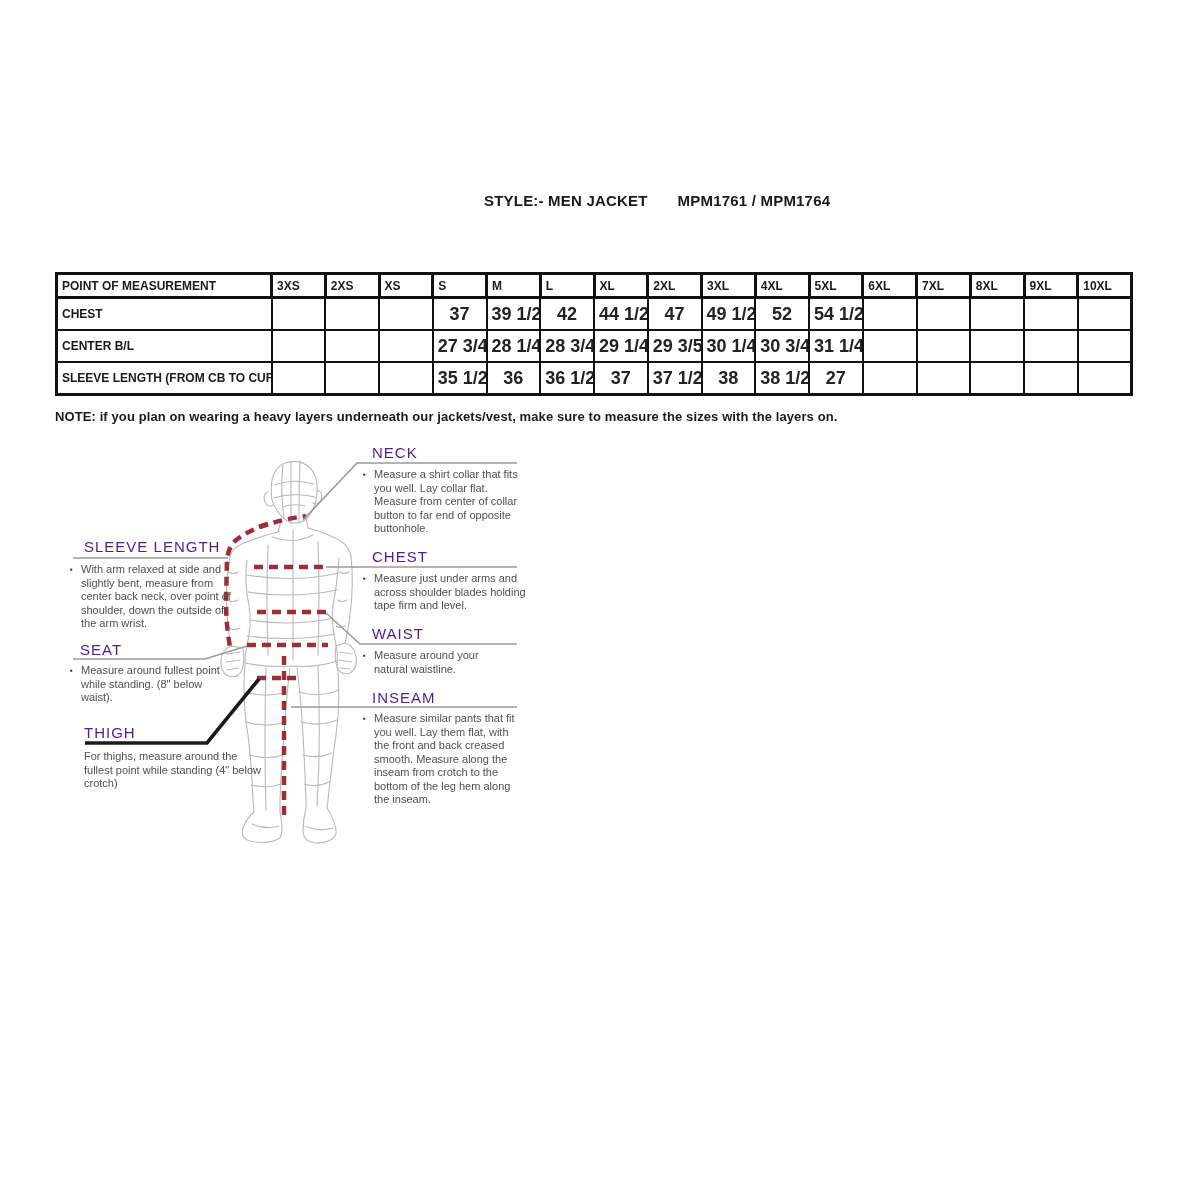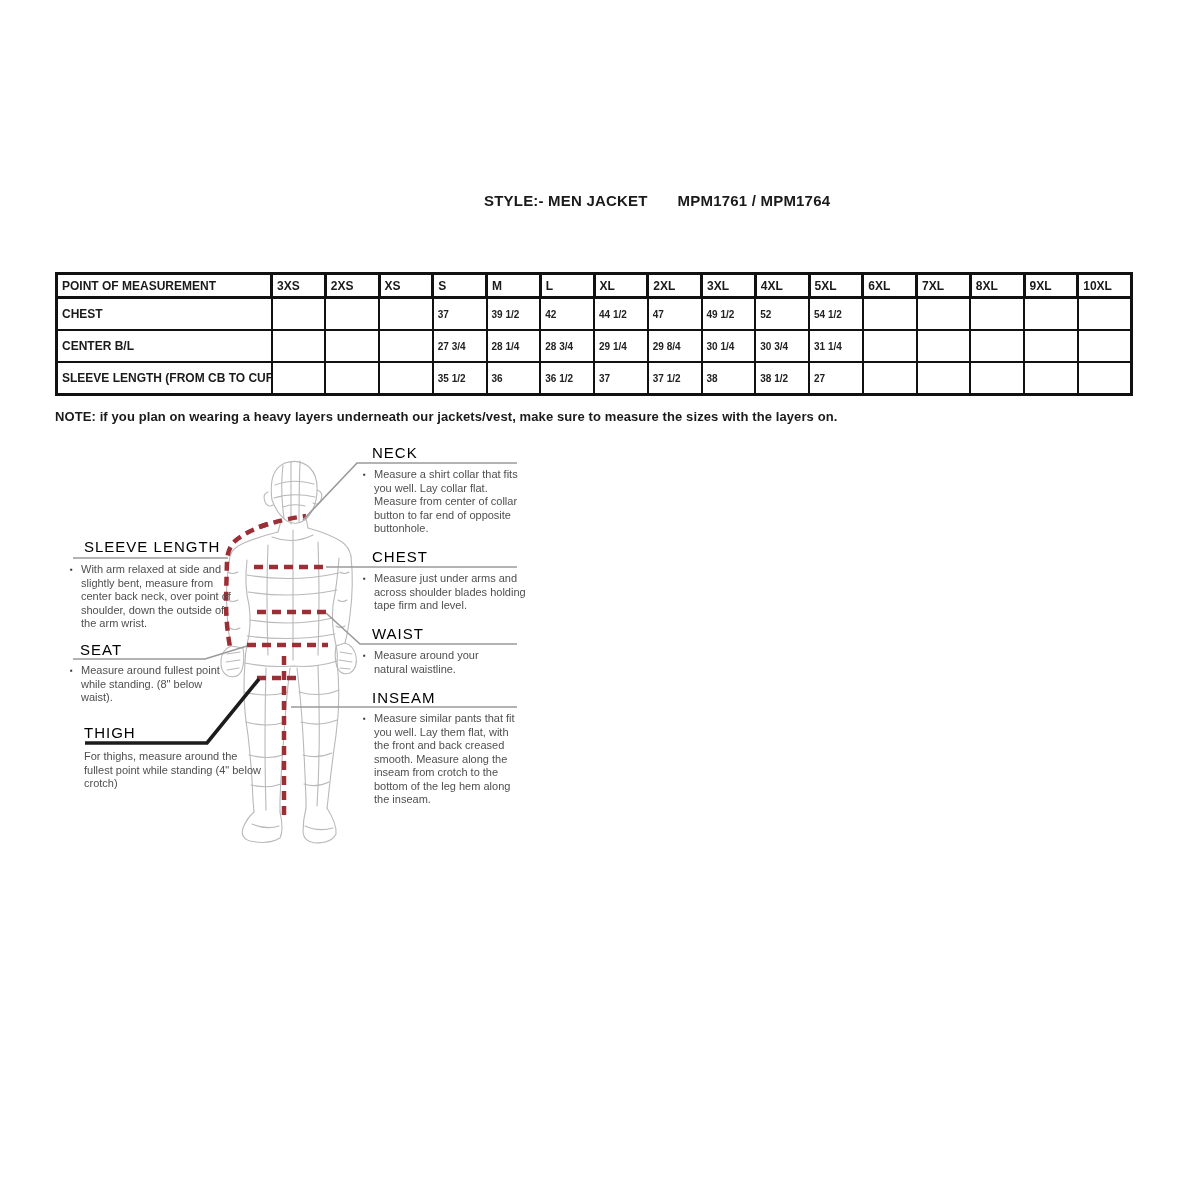--- a/index.html
+++ b/index.html
@@ -23,36 +23,36 @@
     padding:0 4px;overflow:hidden;white-space:nowrap;
   }
   .size-table thead th{
     border-width:3px;height:21px;font-size:12px;font-weight:bold;text-align:left;
   }
   .size-table thead th.pom{text-align:left;padding-left:4px;font-size:12px;}
   .size-table tbody th{
     height:30px;font-size:12px;font-weight:bold;text-align:left;padding-left:4px;
   }
   .size-table tbody td{
-    font-size:10px;font-weight:600;color:#222;text-align:left;
+    font-size:18px;font-weight:600;color:#222;text-align:center;
   }
   .size-table{border:3px solid var(--table-border,#111);}
   
   .note{
     position:absolute;top:409px;left:55px;width:1100px;
     font-size:13px;font-weight:bold;letter-spacing:.1px;
   }
   
   .diagram-svg{position:absolute;left:0;top:0;pointer-events:none;}
   .figure-line{stroke:var(--figure-line,#b9b9b9);fill:none;stroke-width:1.1;stroke-linecap:round;}
   .measure-line{stroke:var(--measure-line,#9c2e36);fill:none;stroke-width:4.5;stroke-dasharray:9 6;}
   .leader{stroke:var(--leader-line,#9a9a9a);fill:none;stroke-width:1.6;}
   .leader-thick{stroke:var(--thigh-leader,#1c1c1c);fill:none;stroke-width:3.6;}
   .guide-heading{
-    position:absolute;font-size:15px;letter-spacing:1px;color:#000000;white-space:nowrap;
+    position:absolute;font-size:15px;letter-spacing:1px;color:#4c1d95;white-space:nowrap;
   }
   .guide-body{
     position:absolute;display:flex;align-items:flex-start;
     font-size:11px;line-height:13.5px;color:var(--text-gray,#4f4f4f);
   }
   .guide-body .bullet{
     width:11px;flex:0 0 11px;font-size:8px;line-height:13.5px;color:#333;
   }
   .guide-body .txt{flex:1;}
 </style>
@@ -127,21 +127,21 @@
     </tr>
     <tr>
       <th>CENTER B/L</th>
       <td></td>
       <td></td>
       <td></td>
       <td>27 3/4</td>
       <td>28 1/4</td>
       <td>28 3/4</td>
       <td>29 1/4</td>
-      <td>29 8/4</td>
+      <td>29 3/5</td>
       <td>30 1/4</td>
       <td>30 3/4</td>
       <td>31 1/4</td>
       <td></td>
       <td></td>
       <td></td>
       <td></td>
       <td></td>
     </tr>
     <tr>

